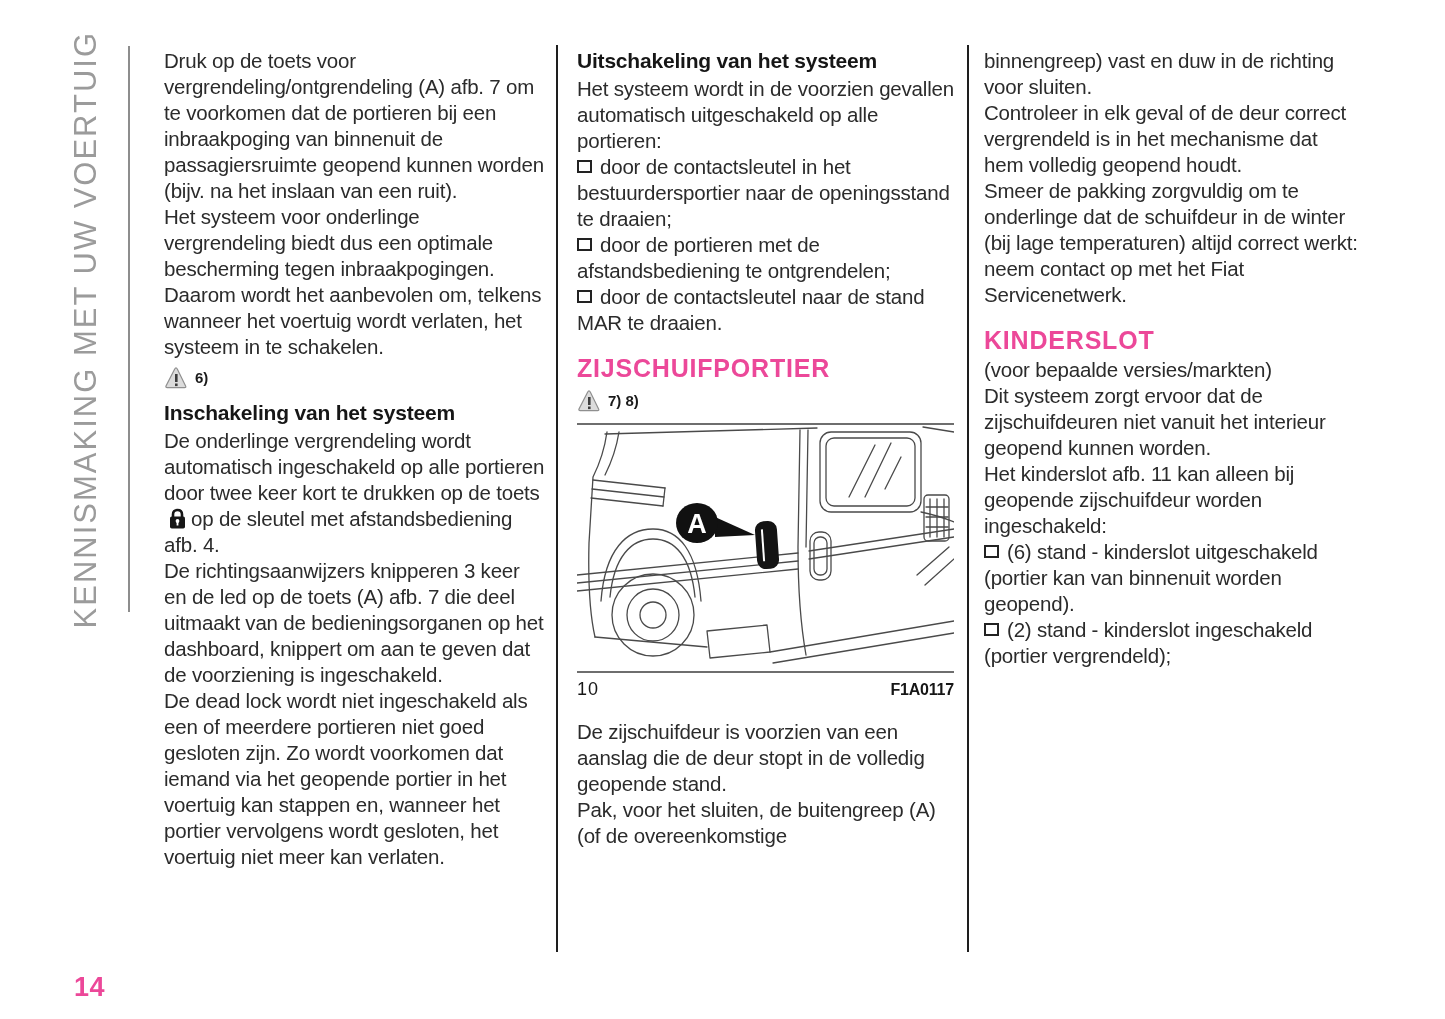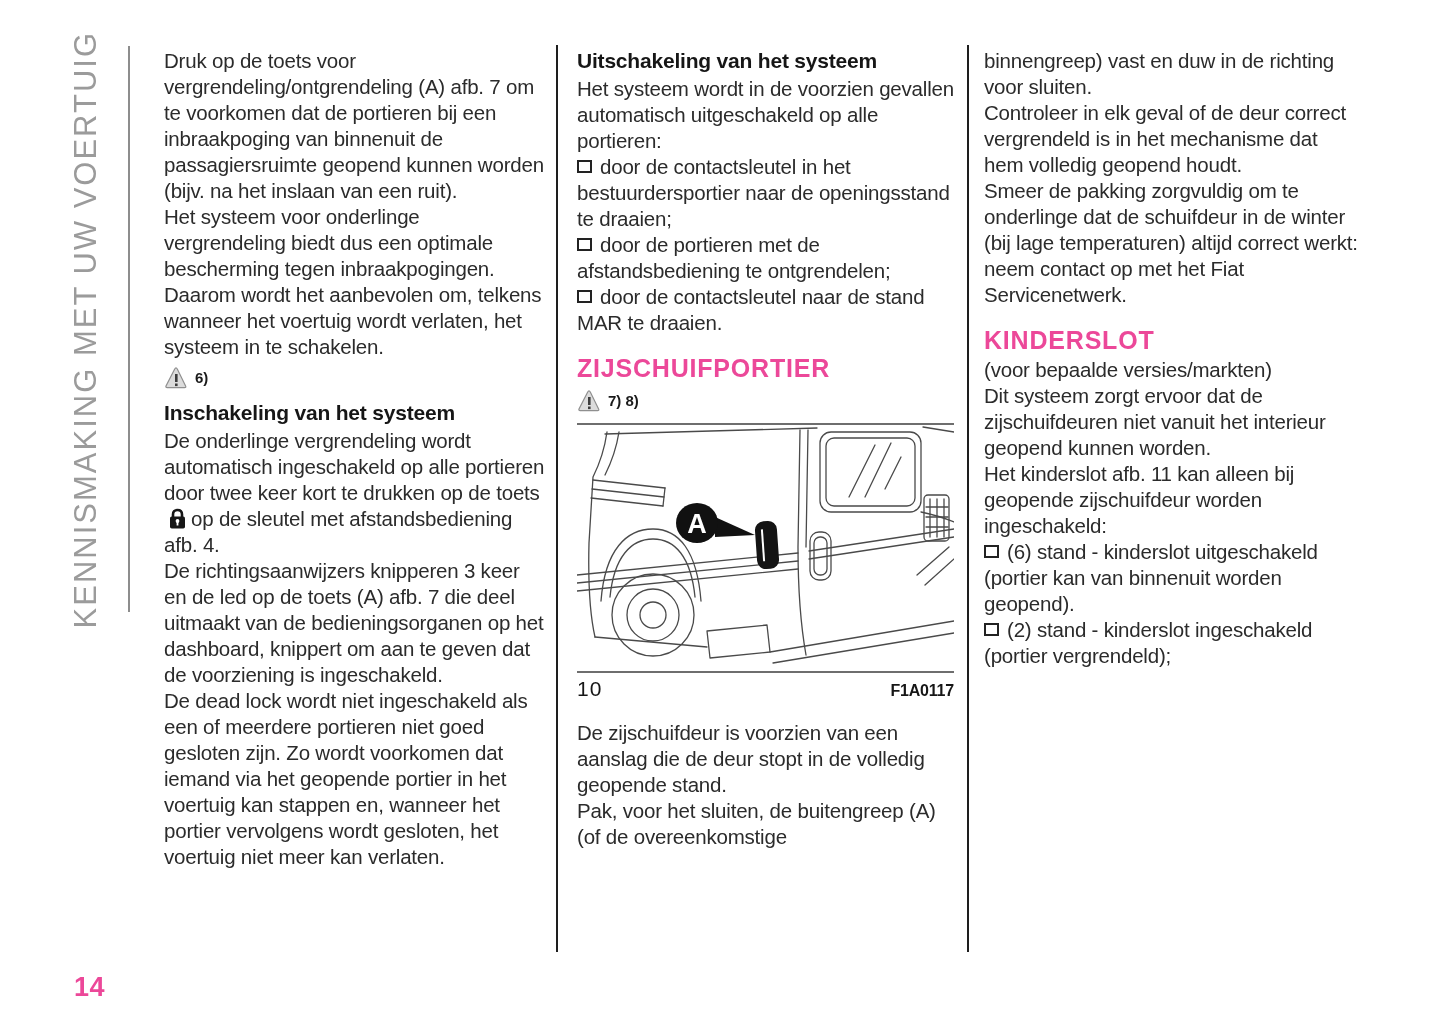--- a/index.html
+++ b/index.html
@@ -55,21 +55,21 @@
   }
   .inline-icon{vertical-align:-3px;margin:0 5px;}
   
   .figure{margin-top:9px;}
   .fig-rule{height:2px;background:#6e6e6e;}
   .fig-canvas{display:block;}
   .fig-caption{
     display:flex;justify-content:space-between;align-items:baseline;
     margin-top:3px;
   }
-  .fig-num{font-size:21px;color:#161616;letter-spacing:1px;}
+  .fig-num{font-size:18px;color:#161616;letter-spacing:1px;}
   .fig-code{font-size:16px;font-weight:bold;color:#161616;text-align:right;}
   .after-fig{margin-top:16px;}
 </style>
 </head>
 <body>
 
 <div class="page">
 
   <div class="sidebar-label">
     <span>KENNISMAKING MET UW VOERTUIG</span>

